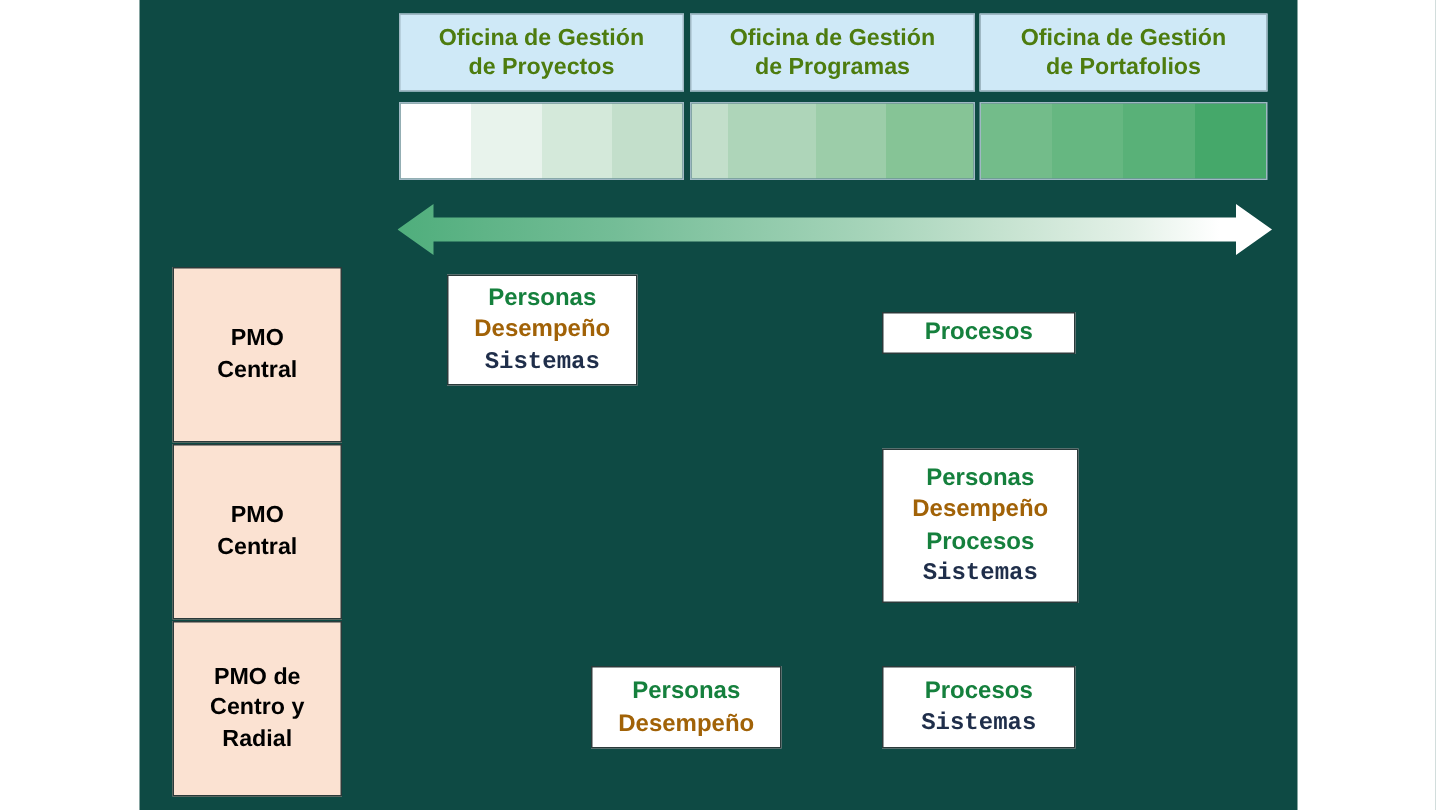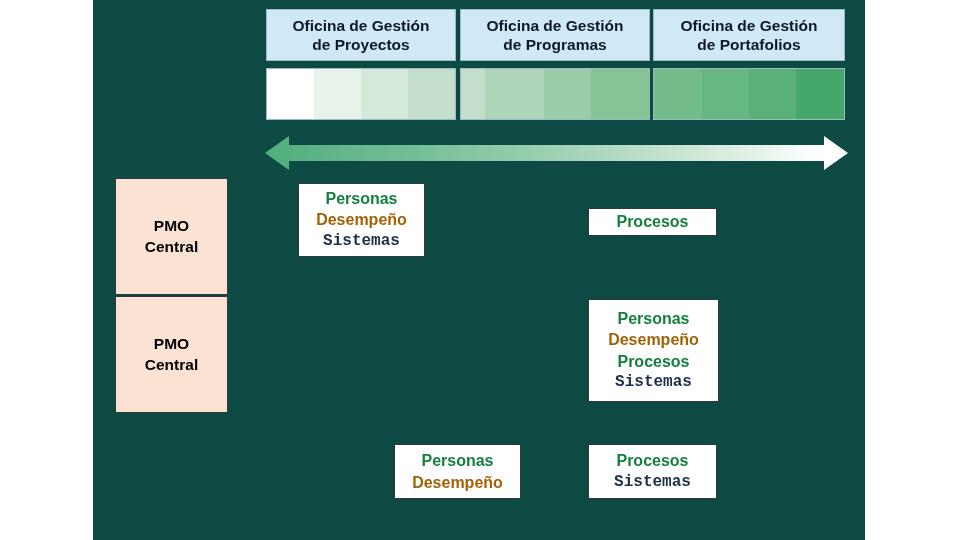--- a/index.html
+++ b/index.html
@@ -36,21 +36,21 @@
     height: 52px;
     background: #cfe9f7;
     border: 1px solid #9fb8c4;
     box-sizing: border-box;
     display: flex;
     align-items: center;
     justify-content: center;
     text-align: center;
     font-size: 15.5px;
     font-weight: bold;
-    color: #0f172a;
+    color: #4d7c0f;
     line-height: 1.25;
     padding: 0 4px;
   }
   .hdr1 { left: 266px; width: 190px; }
   .hdr2 { left: 460px; width: 190px; }
   .hdr3 { left: 653px; width: 192px; }
 
   
   .seg {
     position: absolute;
@@ -191,20 +191,27 @@
       <span>PMO</span><br>
       <span>Central</span>
     </div>
   </div>
   <div class="pmo pmo2">
     <div>
       <span>PMO</span><br>
       <span>Central</span>
     </div>
   </div>
+  <div class="pmo pmo3">
+    <div>
+      <span>PMO de</span><br>
+      <span>Centro y</span><br>
+      <span>Radial</span>
+    </div>
+  </div>
 
   <div class="cbox box-a">
     <span class="c-personas">Personas</span>
     <span class="c-desempeno">Desempeño</span>
     <span class="c-sistemas">Sistemas</span>
   </div>
 
   <div class="cbox box-b">
     <span class="c-procesos">Procesos</span>
   </div>

